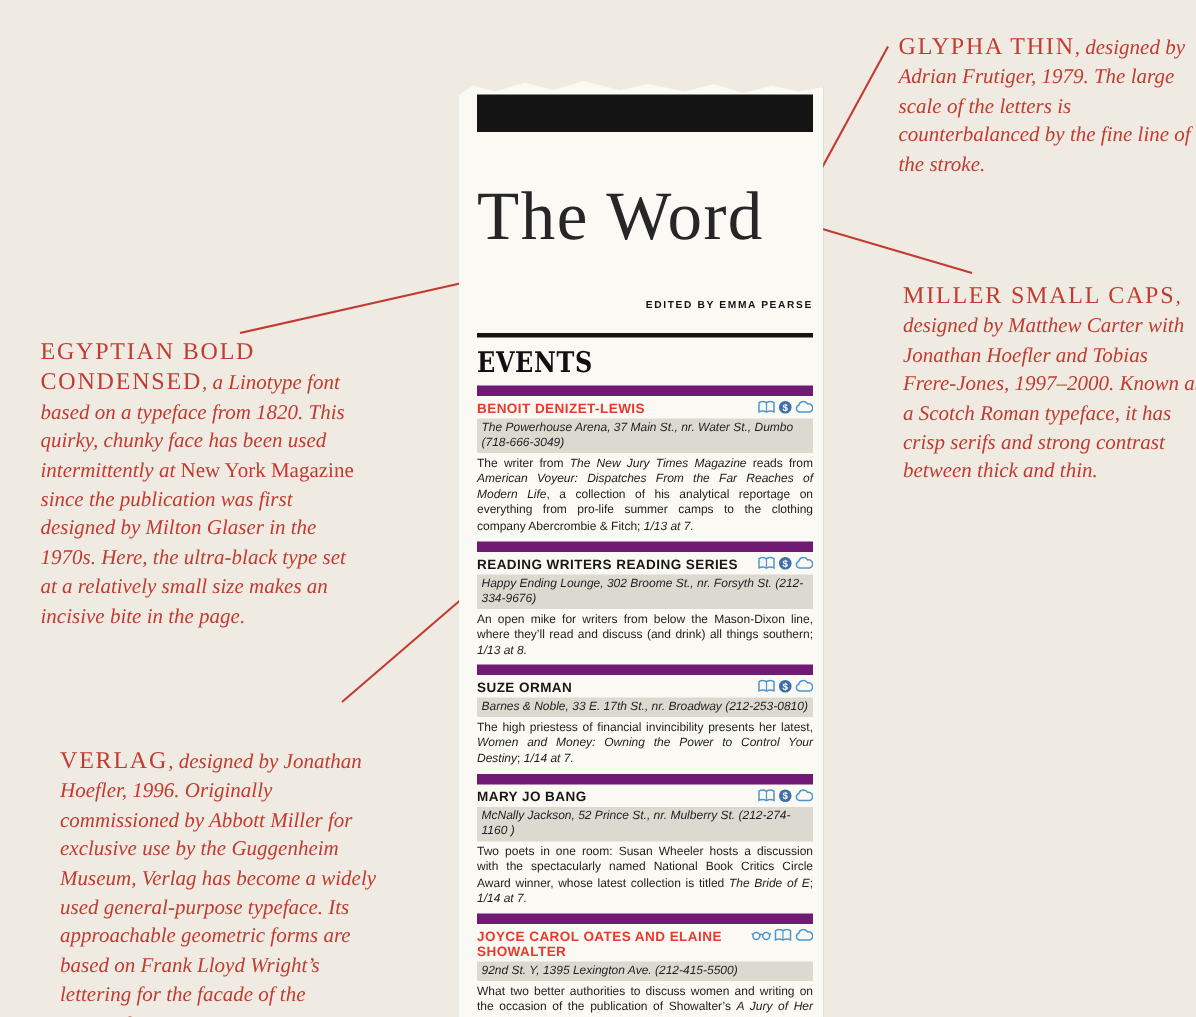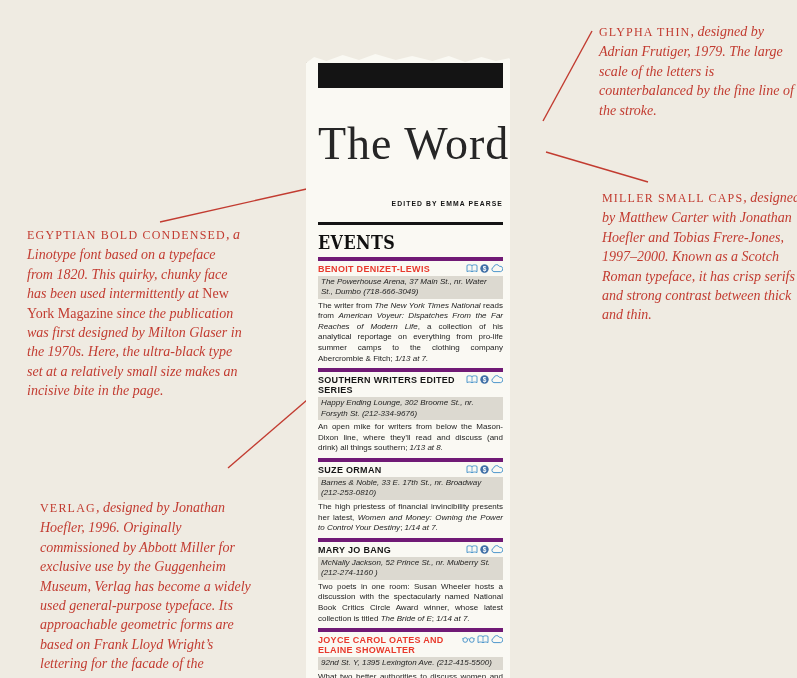--- a/index.html
+++ b/index.html
@@ -13,34 +13,34 @@
 
   
   .annotation{
     position:absolute;
     color:#C23B30;
     font-style:italic;
     font-size:14px;
     line-height:19.4px;
     font-family:"Liberation Serif", serif;
   }
-  .annotation .sc{font-style:normal;font-size:12px;letter-spacing:1.2px;}
+  .annotation .sc{font-style:normal;font-size:16px;letter-spacing:1.2px;}
   .annotation .r{font-style:normal;}
   .ann-egyptian{left:27px;top:225px;width:216px;}
   .ann-verlag{left:40px;top:461px;width:224px;margin-top:37px;}
   .ann-glypha{left:599px;top:22px;width:196px;}
   .ann-miller{left:602px;top:188px;width:200px;}
 
   .connectors{position:absolute;left:0;top:0;pointer-events:none;}
   .connectors line{stroke:#C23B30;stroke-width:1.4px;}
 
   
   .page{
     position:absolute;
-    left:306px;top:50px;width:204px;height:628px;
+    left:306px;top:50px;width:243px;height:628px;
     background:#FAF9F3;
     box-shadow:-3px 2px 6px rgba(90,80,60,.35), 4px 2px 7px rgba(90,80,60,.4);
     clip-path:polygon(0 13px,4% 7px,10% 11px,18% 5px,26% 10px,34% 4px,44% 10px,52% 6px,62% 11px,70% 6px,78% 12px,86% 7px,93% 11px,100% 8px,100% 100%,0 100%);
     padding:0;
     box-sizing:border-box;
   }
   .page-inner{padding:0 7px 0 12px;}
 
   .masthead-bar{margin-top:13px;height:25px;background:#141414;}
   .mast-title{
@@ -58,21 +58,21 @@
   .thick-rule{height:3px;background:#141414;margin-top:15px;}
   .section-head{
     display:inline-block;
     font-family:"DejaVu Serif", serif;
     font-weight:bold;font-size:19px;color:#101010;
     letter-spacing:.5px;
     transform:scaleX(.84);transform-origin:left center;
     margin:6px 0 4px;
   }
 
-  .listing{border-top:4px solid #701a75;padding:3px 0 4px;}
+  .listing{border-top:7px solid #701a75;padding:3px 0 4px;}
   .lhead{display:flex;justify-content:space-between;align-items:flex-start;}
   .lname{
     margin:0;font-family:"Liberation Sans", sans-serif;
     font-weight:bold;font-size:9px;letter-spacing:.3px;color:#161616;
   }
   .lname[data-color="red"]{color:#E8392C;}
   .licons{display:flex;gap:2px;color:#4E97CC;flex:none;margin-left:4px;}
   .licons svg{display:block;}
   .lvenue{
     margin:2px 0;background:#DCD9D0;
@@ -128,26 +128,26 @@
               </svg>
             </span>
             <span>
               <svg width="12" height="9" viewBox="0 0 12 9">
                 <path d="M3 7.6A2.3 2.3 0 012.6 3.1 3.1 3.1 0 018.4 2.3 2.4 2.4 0 019.7 7.6Z" fill="none" stroke="currentColor" stroke-width="1"></path>
               </svg>
             </span>
           </span>
       </div>
       <p class="lvenue">The Powerhouse Arena, 37 Main St., nr. Water St., Dumbo (718-666-3049)</p>
-      <p class="lbody"><span>The writer from </span><span class="i">The New York Times National</span><span> reads from </span><span class="i">American Voyeur: Dispatches From the Far Reaches of Modern Life</span><span>, a collection of his analytical reportage on everything from pro-life summer camps to the clothing company Abercrombie &amp; Fitch; </span><span class="i">1/13 at 7.</span></p>
-    </article>
-
-    <article class="listing">
-      <div class="lhead">
-        <h3 class="lname" data-color="black">SOUTHERN WRITERS EDITED SERIES</h3>
+      <p class="lbody"><span>The writer from </span><span class="i">The New Jury Times Magazine</span><span> reads from </span><span class="i">American Voyeur: Dispatches From the Far Reaches of Modern Life</span><span>, a collection of his analytical reportage on everything from pro-life summer camps to the clothing company Abercrombie &amp; Fitch; </span><span class="i">1/13 at 7.</span></p>
+    </article>
+
+    <article class="listing">
+      <div class="lhead">
+        <h3 class="lname" data-color="black">READING WRITERS READING SERIES</h3>
         <span class="licons">
             <span>
               <svg width="12" height="9" viewBox="0 0 12 9">
                 <path d="M1 1.4C2.5.6 4.5.6 6 1.5 7.5.6 9.5.6 11 1.4V7.6C9.5 6.8 7.5 6.8 6 7.7 4.5 6.8 2.5 6.8 1 7.6Z" fill="none" stroke="currentColor" stroke-width="1"></path>
                 <line x1="6" y1="1.5" x2="6" y2="7.7" stroke="currentColor" stroke-width="0.8"></line>
               </svg>
             </span>
             <span>
               <svg width="9" height="9" viewBox="0 0 9 9">
                 <circle cx="4.5" cy="4.5" r="4.2" fill="#3F6FA6"></circle>

